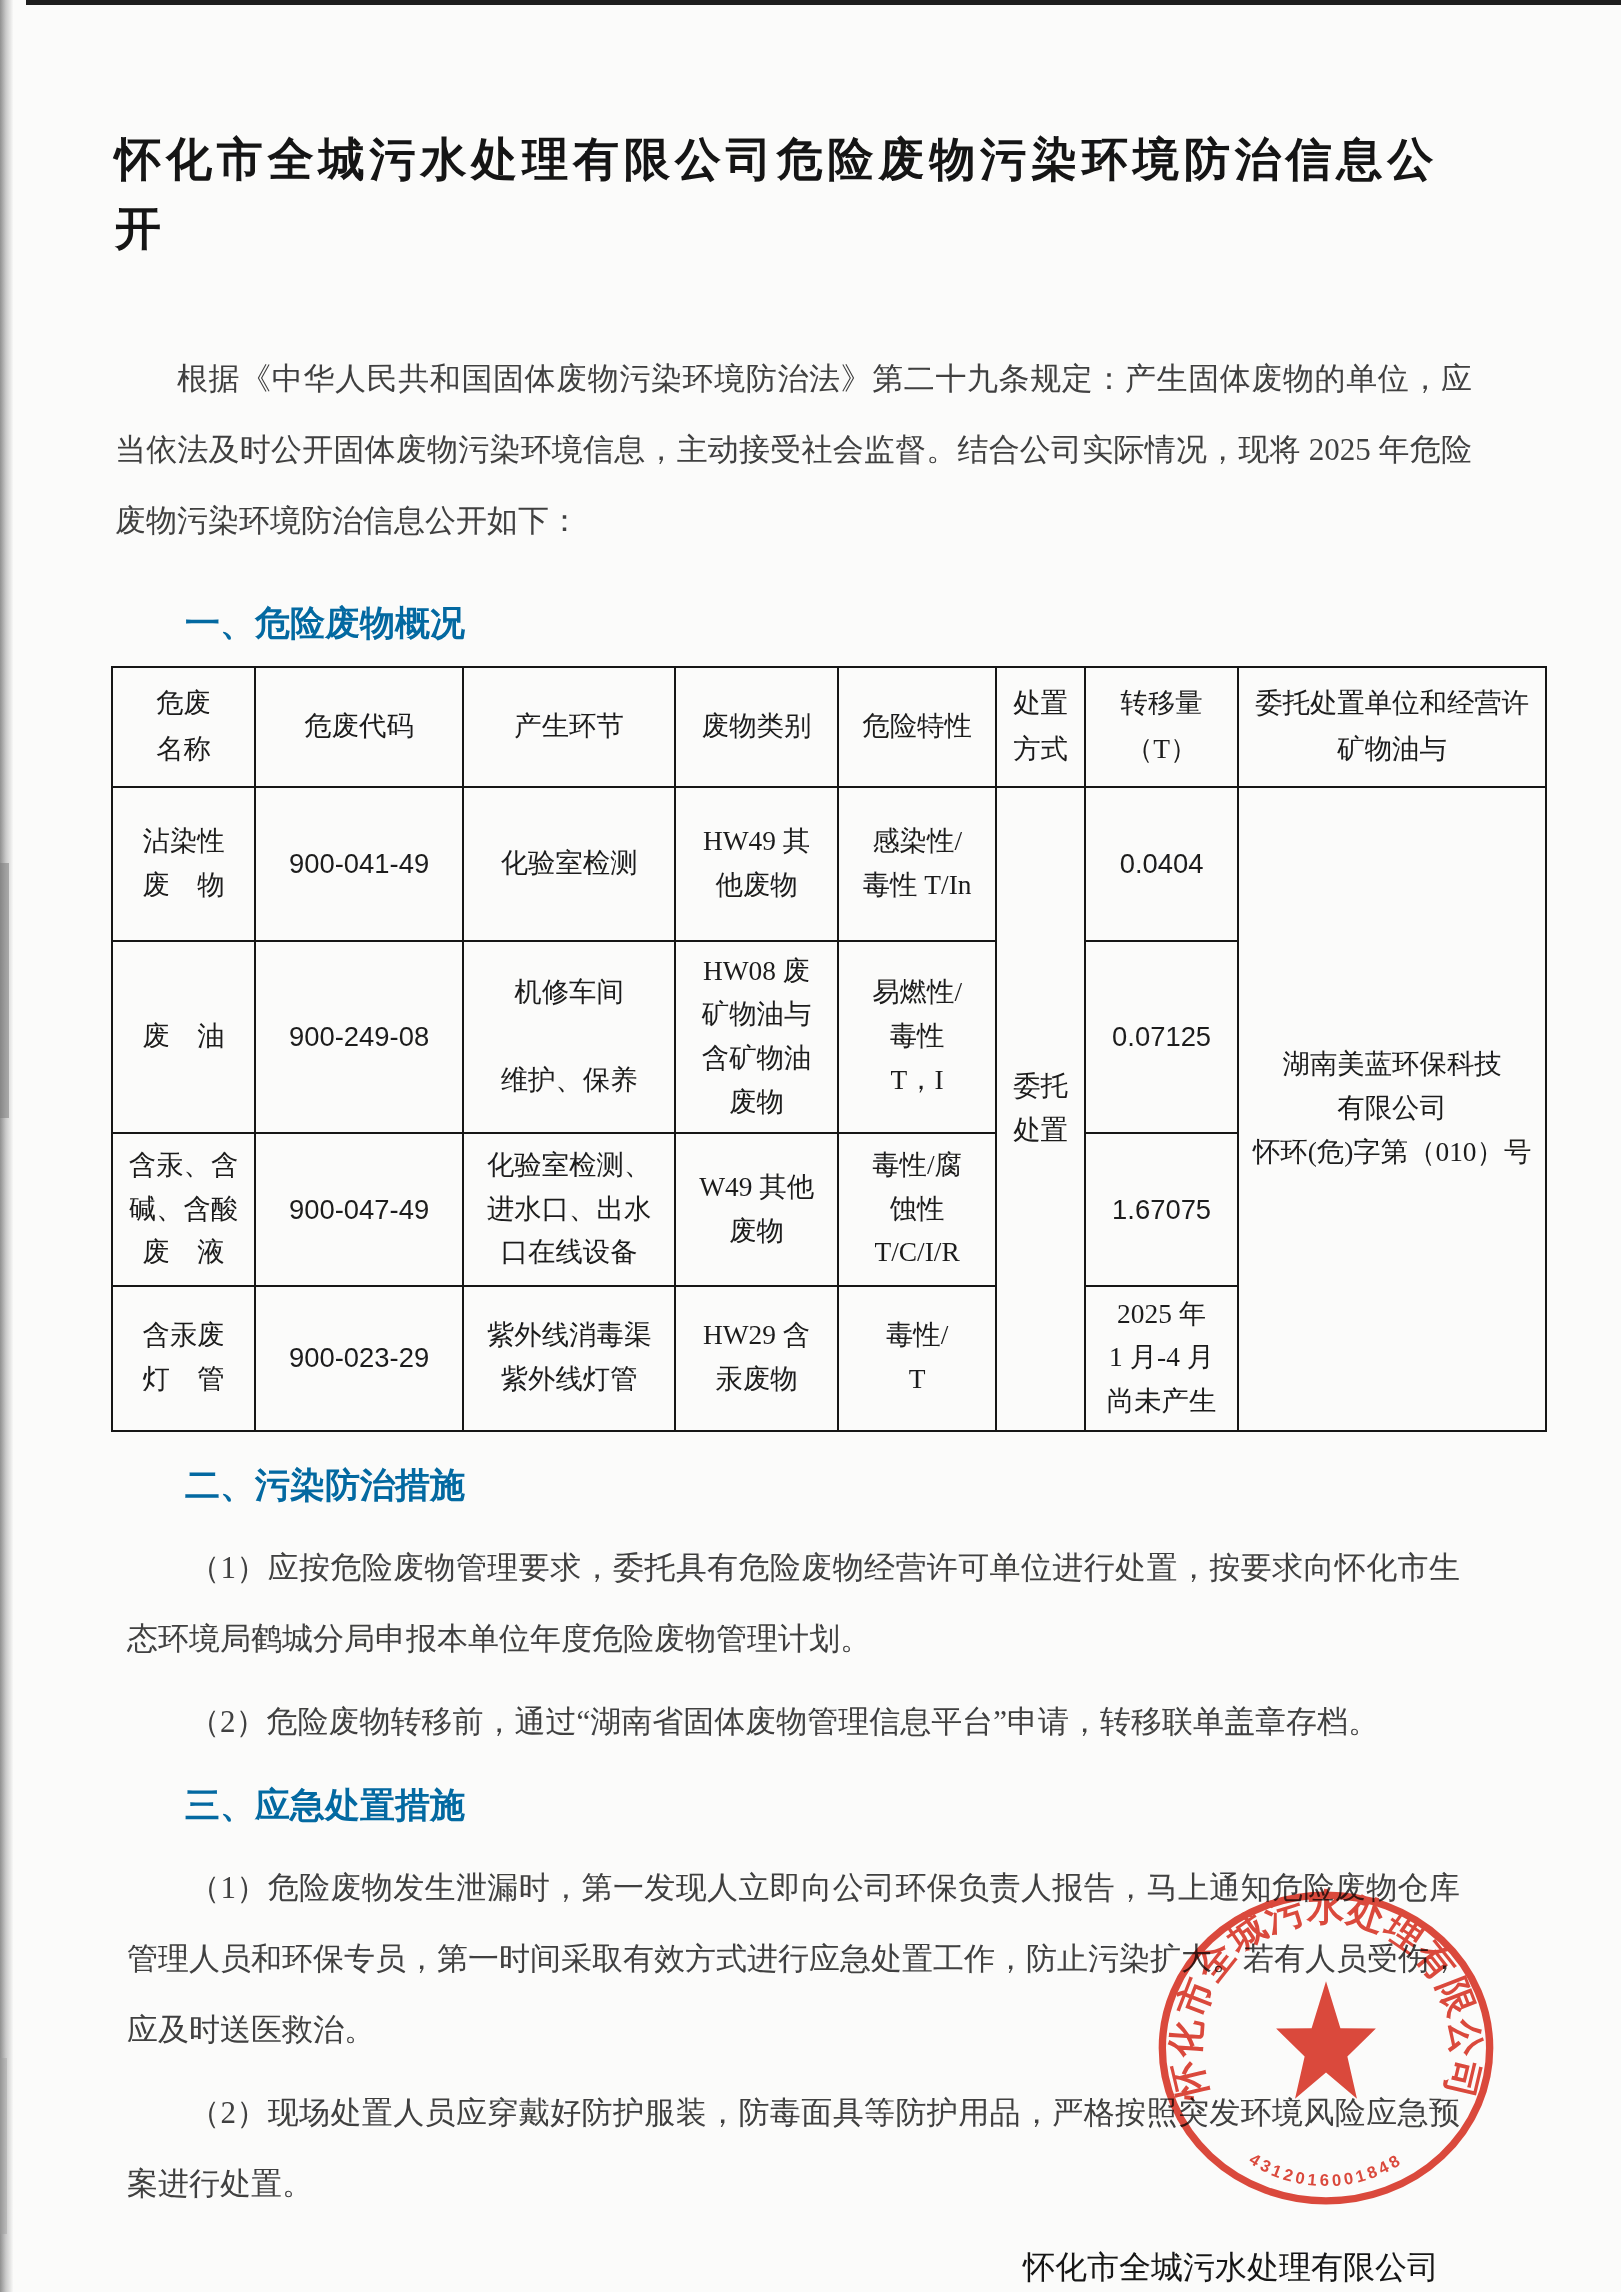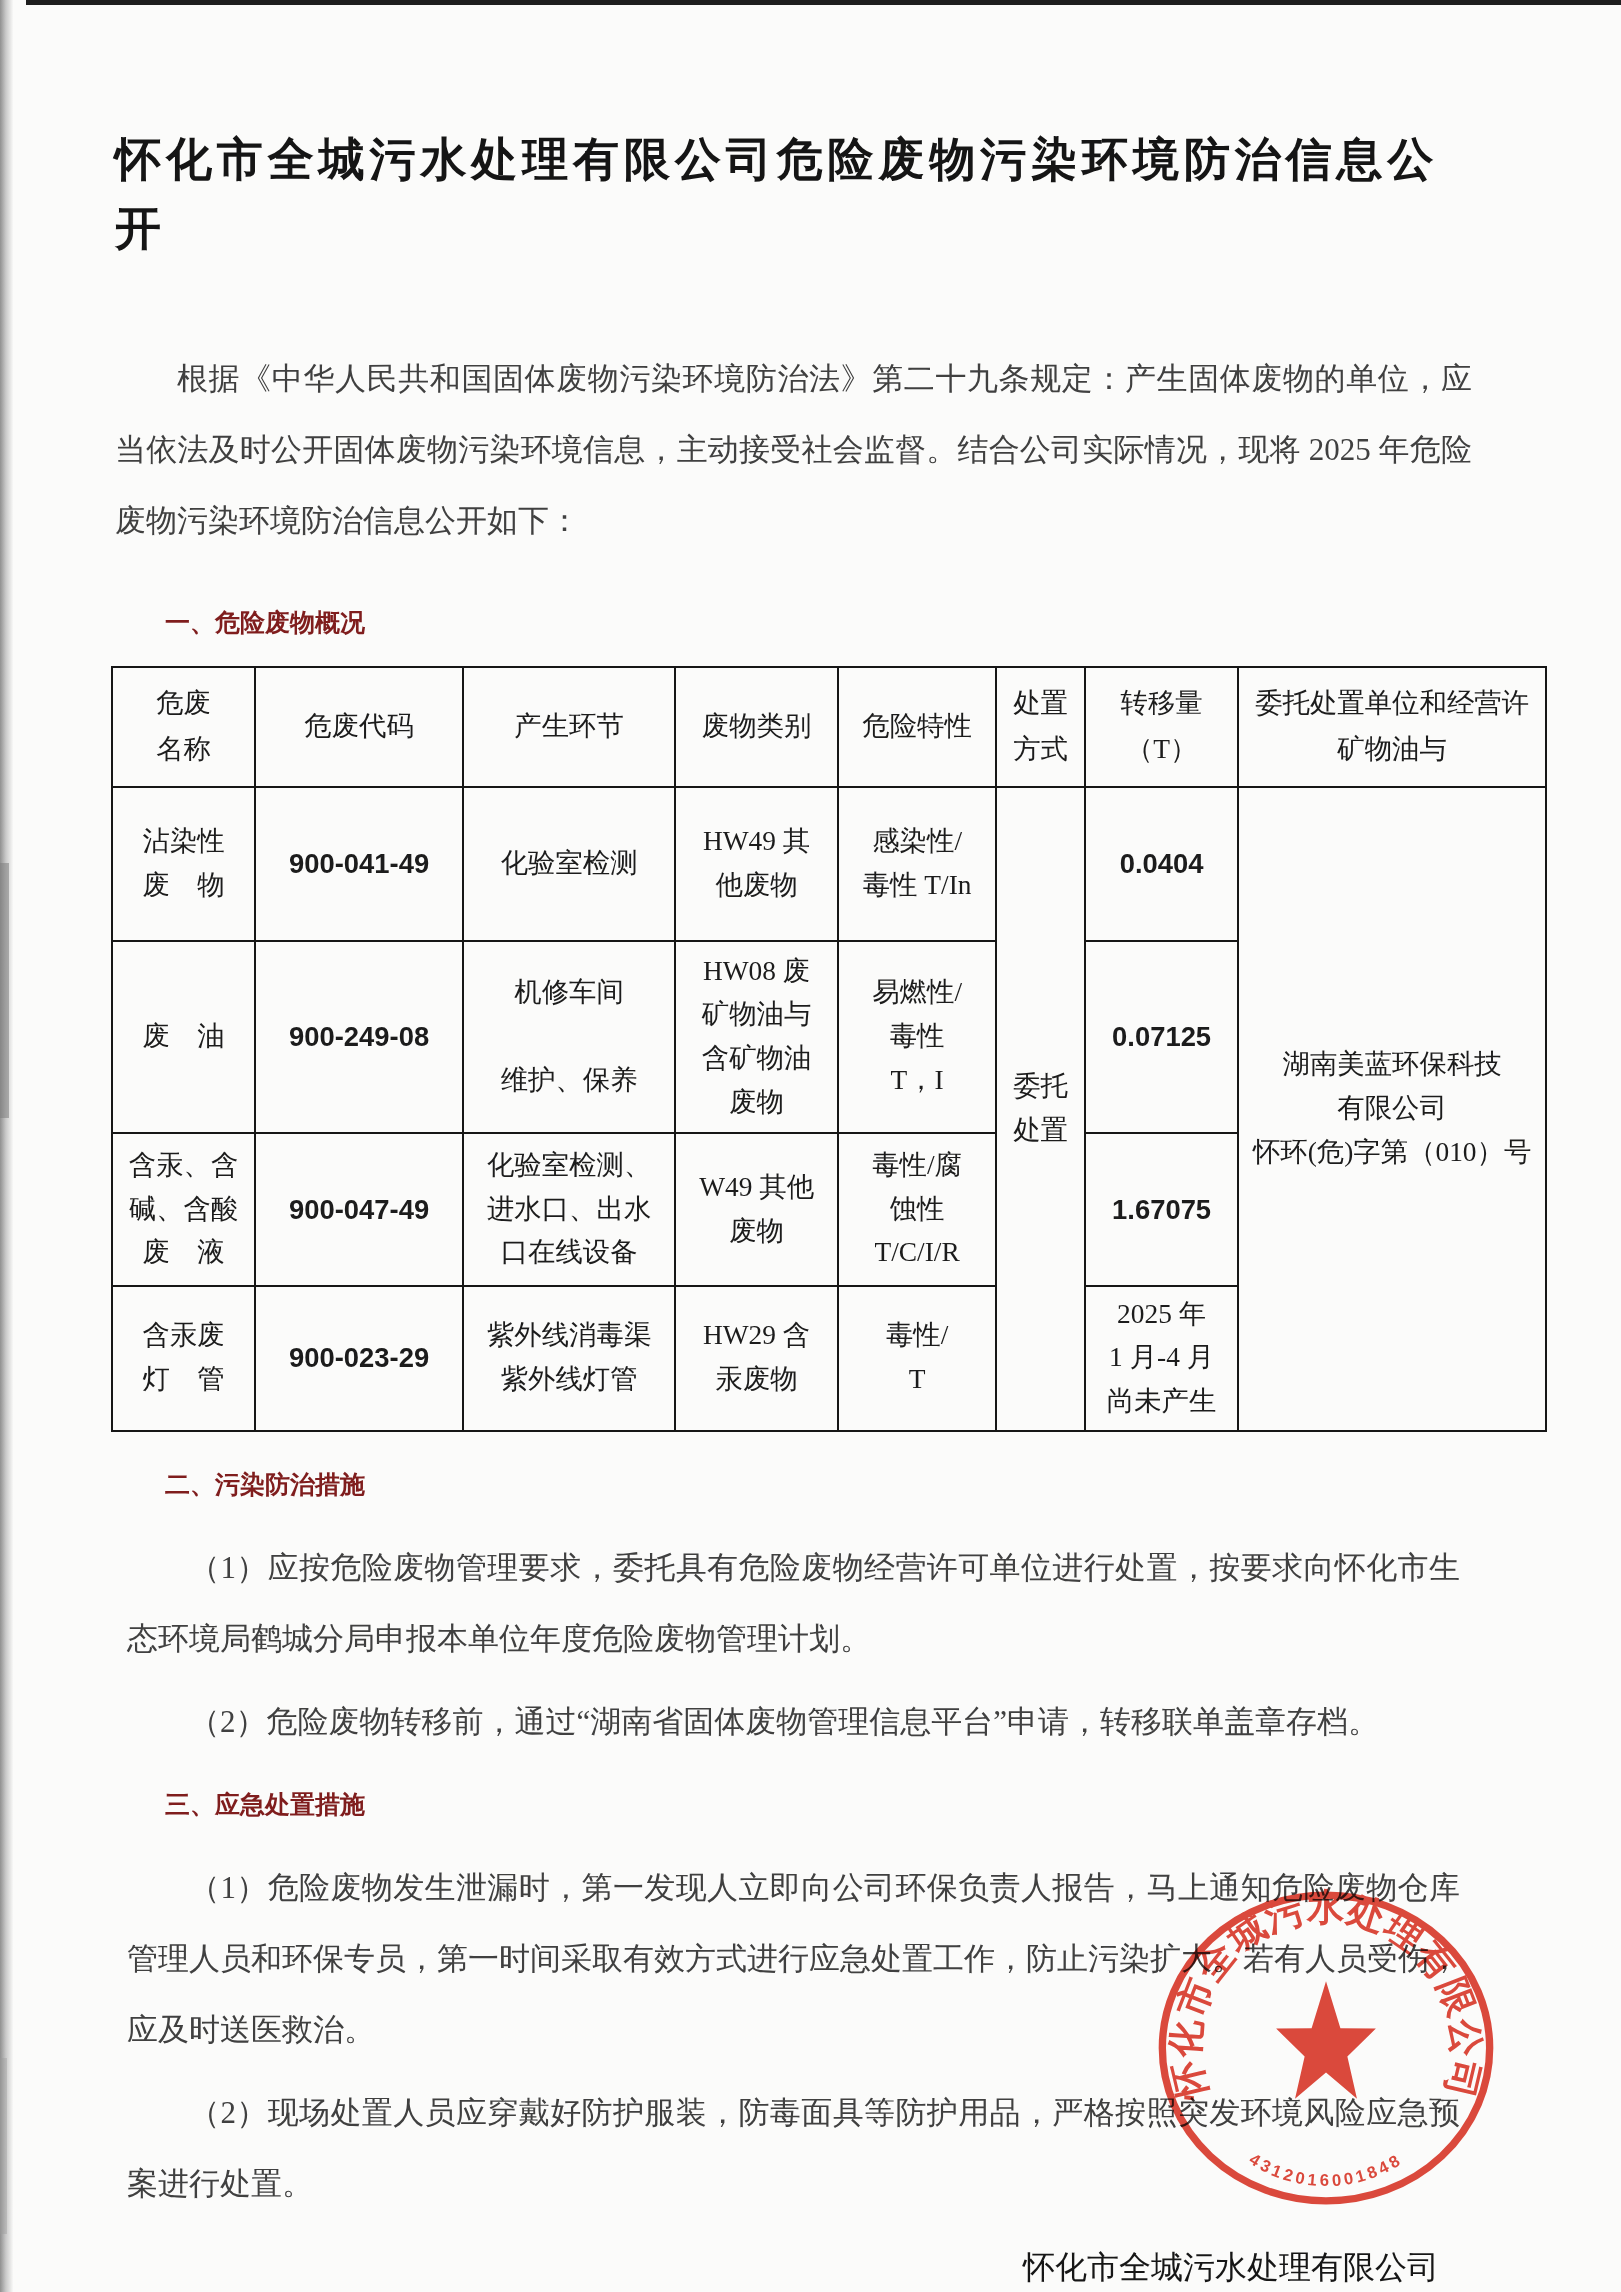--- a/index.html
+++ b/index.html
@@ -21,30 +21,30 @@
     font-family:"Liberation Sans","DejaVu Sans",sans-serif;font-weight:bold;
     font-size:46px;letter-spacing:4.9px;text-align:left;line-height:69px;color:#151515;
   }
   .para{
     margin-top:0;font-size:31px;line-height:71px;text-align:justify;
     text-indent:2em;color:#404040;
   }
   .intro{margin-top:80px;}
   .sec-heading{
     font-family:"Liberation Sans","DejaVu Sans",sans-serif;font-weight:bold;
-    font-size:25px;line-height:71px;text-indent:2em;color:#7f1d1d;
+    font-size:35px;line-height:71px;text-indent:2em;color:#0369a1;
   }
 
   table.hw{border-collapse:collapse;width:1433px;margin-left:-3.9px;margin-top:7.8px;table-layout:fixed;}
   table.hw td{
     border:2px solid #161616;text-align:center;vertical-align:middle;
     font-size:27.4px;line-height:1.6;padding:3.9px 5.9px;white-space:pre-line;color:#1c1c1c;
   }
   table.hw tr.hdr td{height:110px;line-height:1.65;}
-  .num{font-family:"Liberation Sans","DejaVu Sans",sans-serif;font-size:27.4px;font-weight:bold;}
+  .num{font-family:"Liberation Sans","DejaVu Sans",sans-serif;font-size:27.4px;}
   td.unit-cell{line-height:2.45;font-size:28px;}
   tr.r1 td{height:145px;}
   tr.r2 td{height:182px;}
   tr.r3 td{height:143px;}
   tr.r4 td{height:135px;}
 
   .measures .para{margin:12px;}
   .footer-block{margin-top:11.8px;text-align:right;padding-right:33px;}
   .footer-line{font-size:32px;line-height:73px;color:#161616;}
 

